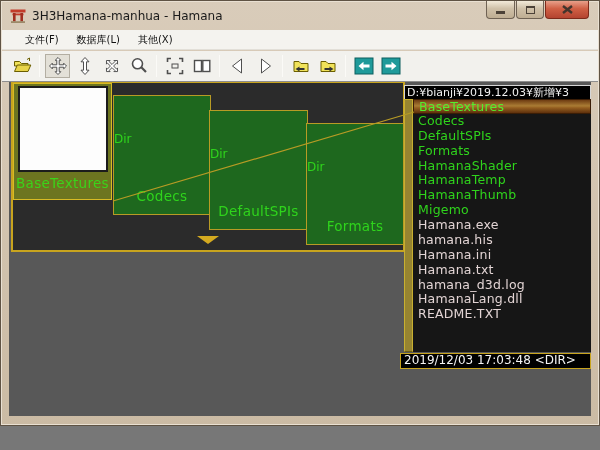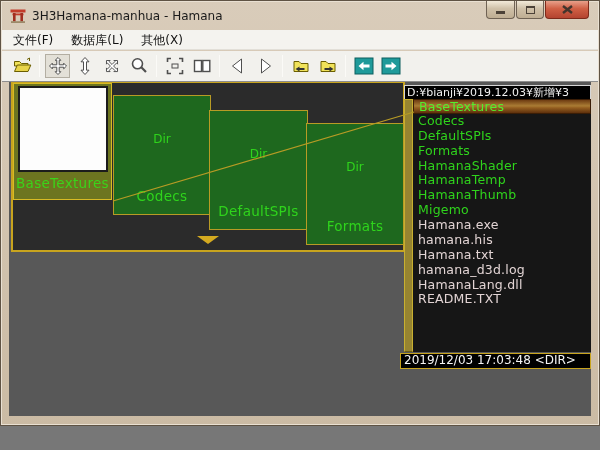--- a/index.html
+++ b/index.html
@@ -17,42 +17,42 @@
   .wbtn{ height:18px; border:1px solid #6f6254; border-top:none; border-radius:0 0 4px 4px;
     background:linear-gradient(180deg,#f2ead9,#cfc0a8 45%,#bfae93);
     display:flex; align-items:center; justify-content:center;}
   .wbtn.min{ width:29px;} .wbtn.max{ width:28px;}
   .wbtn.close{ width:44px; background:linear-gradient(180deg,#e8a08a,#d06045 45%,#b44430); border-color:#7e2a1a;}
   .glyph-min{ width:9px; height:3px; background:#4c4238; margin-top:6px;}
   .glyph-max{ width:9px; height:8px; border:1px solid #4c4238; box-shadow:inset 0 1px 0 #4c4238;}
 
   
   .menubar{ position:absolute; left:1px; right:1px; top:29px; height:20px; background:#f4f3ef;
-    display:flex; align-items:flex-start; padding-left:2px; font-size:12px; color:#111; border-bottom:1px solid #e2dfd8;}
+    display:flex; align-items:flex-end; padding-left:14px; font-size:10px; color:#111; border-bottom:1px solid #e2dfd8;}
   .menu-item{ padding:2px 9px; }
 
   
   .toolbar{ position:absolute; left:1px; right:1px; top:50px; height:31px; background:#f2f1ed;
     display:flex; align-items:center; padding-left:6px; border-bottom:1px solid #8d8d8d;}
   .tbtn{ width:25px; height:24px; display:flex; align-items:center; justify-content:center; margin:0 1px;}
   .tbtn svg{ width:20px; height:20px;}
   .tbtn.active{ background:#e3e0d7; border:1px solid #b3aea2;}
   .tsep{ width:1px; height:22px; background:#c3bfb5; border-right:1px solid #fbfaf7; margin:0 4px;}
 
   
   .client{ position:absolute; left:8px; top:81px; width:582px; bottom:9px; background:#585858; overflow:hidden;}
 
   
   .canvas{ position:absolute; left:2px; top:0; width:394px; height:170px; background:#2b2b2b;
     border:2px solid #c8a41e; border-top-width:1px; z-index:1;}
   .tile{ position:absolute; left:0; top:0; width:99px; height:117px; background:#6d7520; border:1px solid #d8bb24;}
   .thumb{ position:absolute; left:4px; top:2px; width:90px; height:86px; background:#fdfdfd; border:2px solid #1c1c1c;}
   .tile-label{ position:absolute; left:0; right:0; bottom:8px; text-align:center; color:#3bd31a; font-size:13.5px; letter-spacing:.3px;}
   .dirbox{ position:absolute; width:98px; height:120px; background:#1e681e; border:1px solid #b89b25; color:#2fd41c;}
-  .dirbox .tag{ position:absolute; left:0; right:0; top:36px; text-align:center; font-size:12px;}
+  .dirbox .tag{ position:absolute; left:0; right:0; top:36px; text-align:left; font-size:12px;}
   .dirbox .name{ position:absolute; left:0; right:0; bottom:10px; text-align:center; font-size:13.5px; letter-spacing:.3px;}
   .box-codecs{ left:100px; top:12px;}
   .box-defaultspis{ left:196px; top:27px; width:99px;}
   .box-formats{ left:293px; top:40px; height:122px;}
   .down-tri{ position:absolute; left:184px; top:153px; width:0; height:0;
     border-left:11px solid transparent; border-right:11px solid transparent; border-top:8px solid #d4aa20;}
   .linelayer{ position:absolute; left:0; top:0; width:582px; height:360px; z-index:6; pointer-events:none;}
 
   
   .path-header{ position:absolute; left:395px; top:3px; width:187px; height:14px; background:#000; color:#f2f2f2;
@@ -219,20 +219,21 @@
         <div class="row dir selected">BaseTextures</div>
         <div class="row dir">Codecs</div>
         <div class="row dir">DefaultSPIs</div>
         <div class="row dir">Formats</div>
         <div class="row dir">HamanaShader</div>
         <div class="row dir">HamanaTemp</div>
         <div class="row dir">HamanaThumb</div>
         <div class="row dir">Migemo</div>
         <div class="row file">Hamana.exe</div>
         <div class="row file">hamana.his</div>
+        <div class="row file">Hamana.ini</div>
         <div class="row file">Hamana.txt</div>
         <div class="row file">hamana_d3d.log</div>
         <div class="row file">HamanaLang.dll</div>
         <div class="row file">README.TXT</div>
       </div>
     </div>
 
     <div class="status-bar">2019/12/03 17:03:48 &lt;DIR&gt;</div>
   </div>
 

